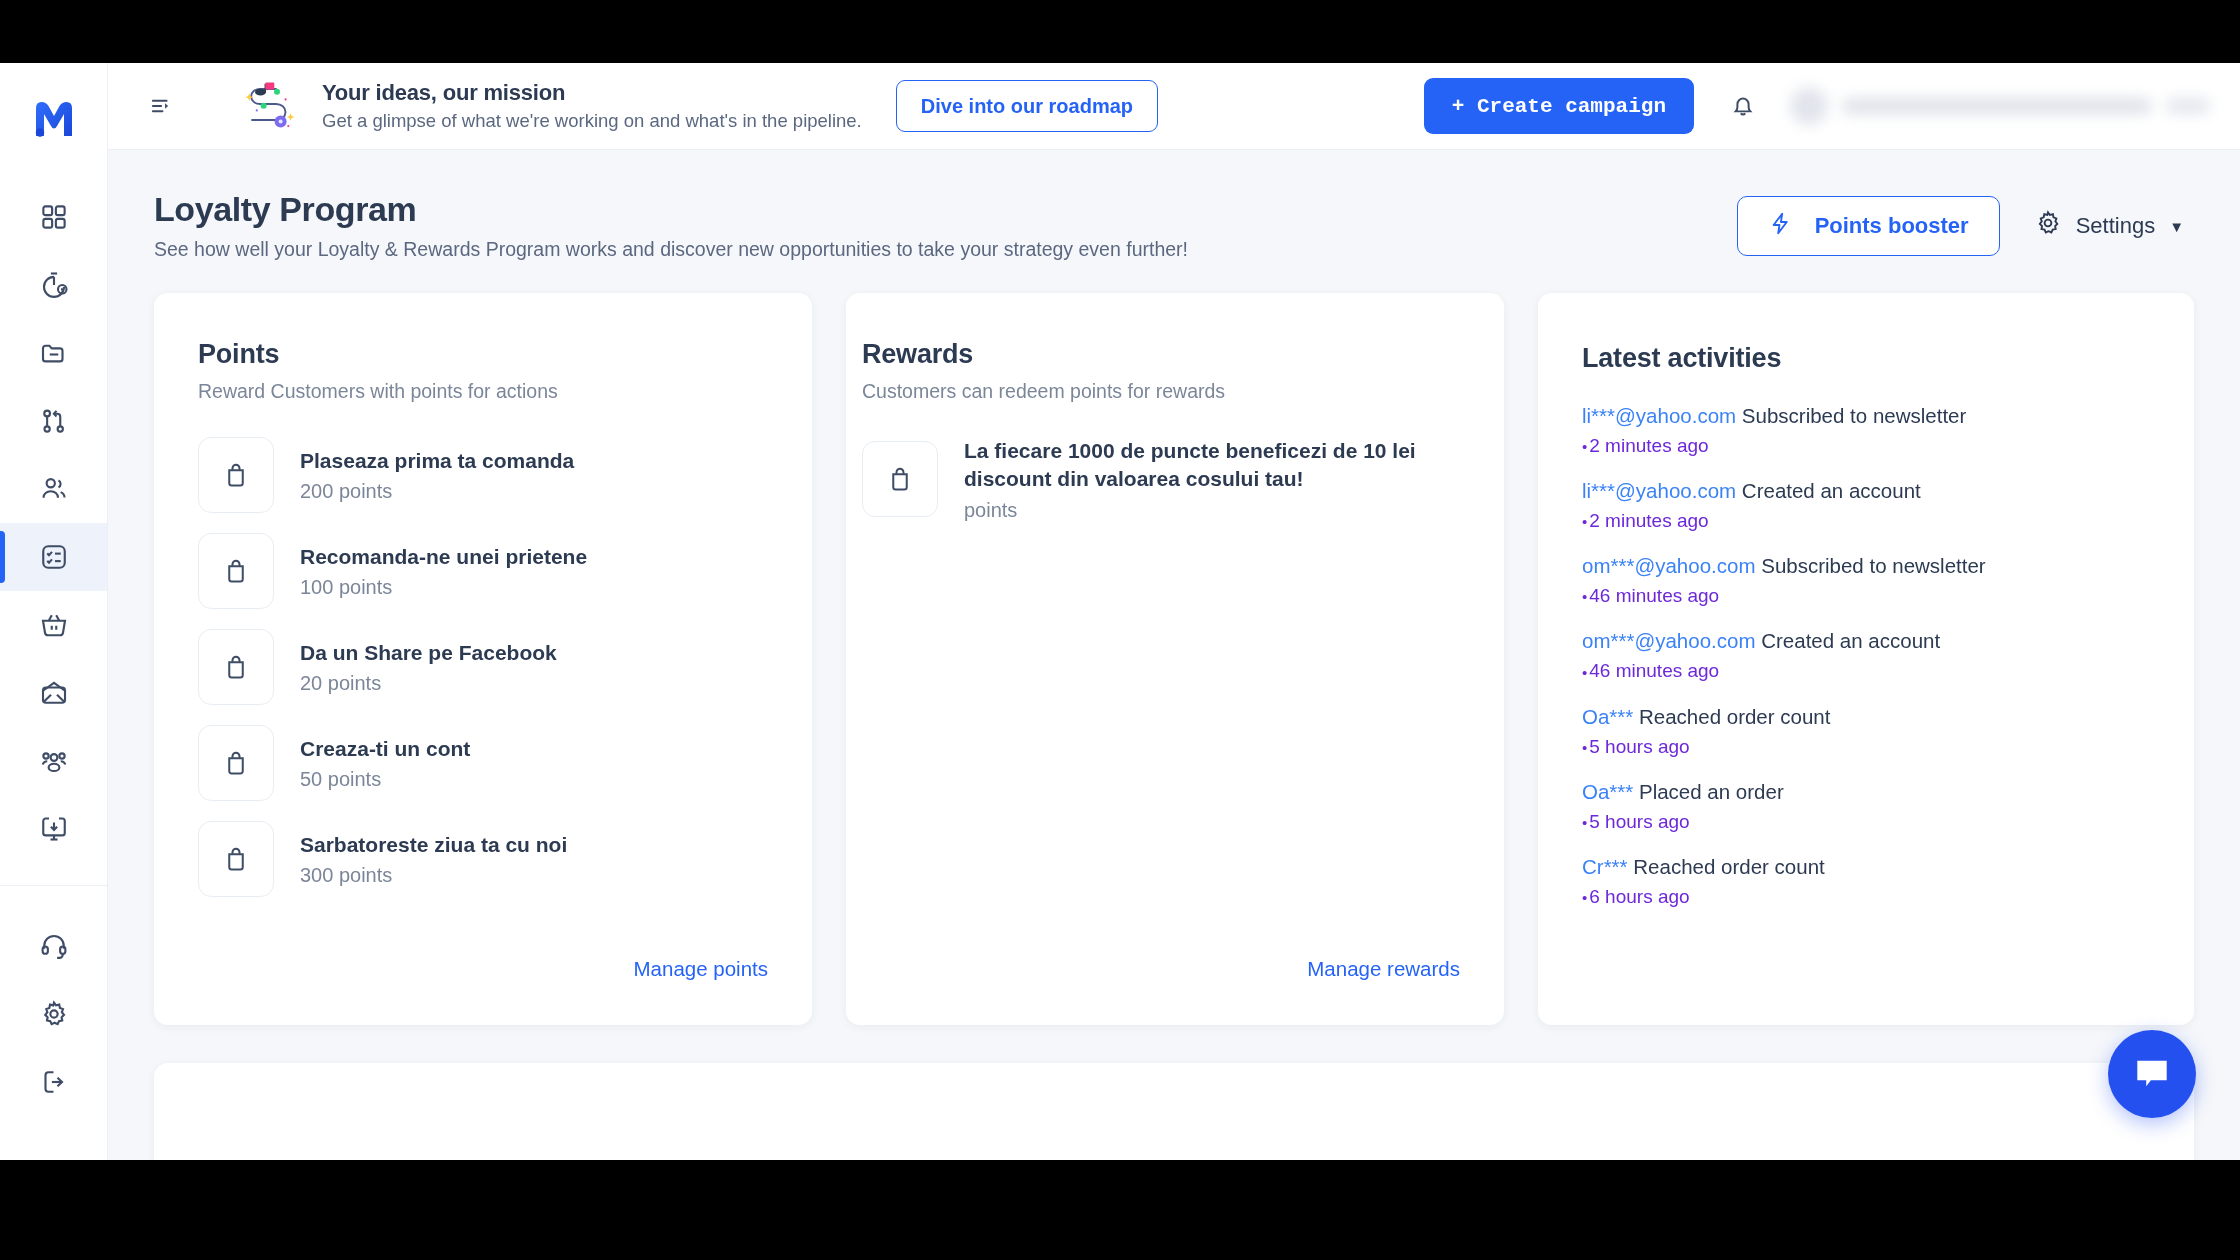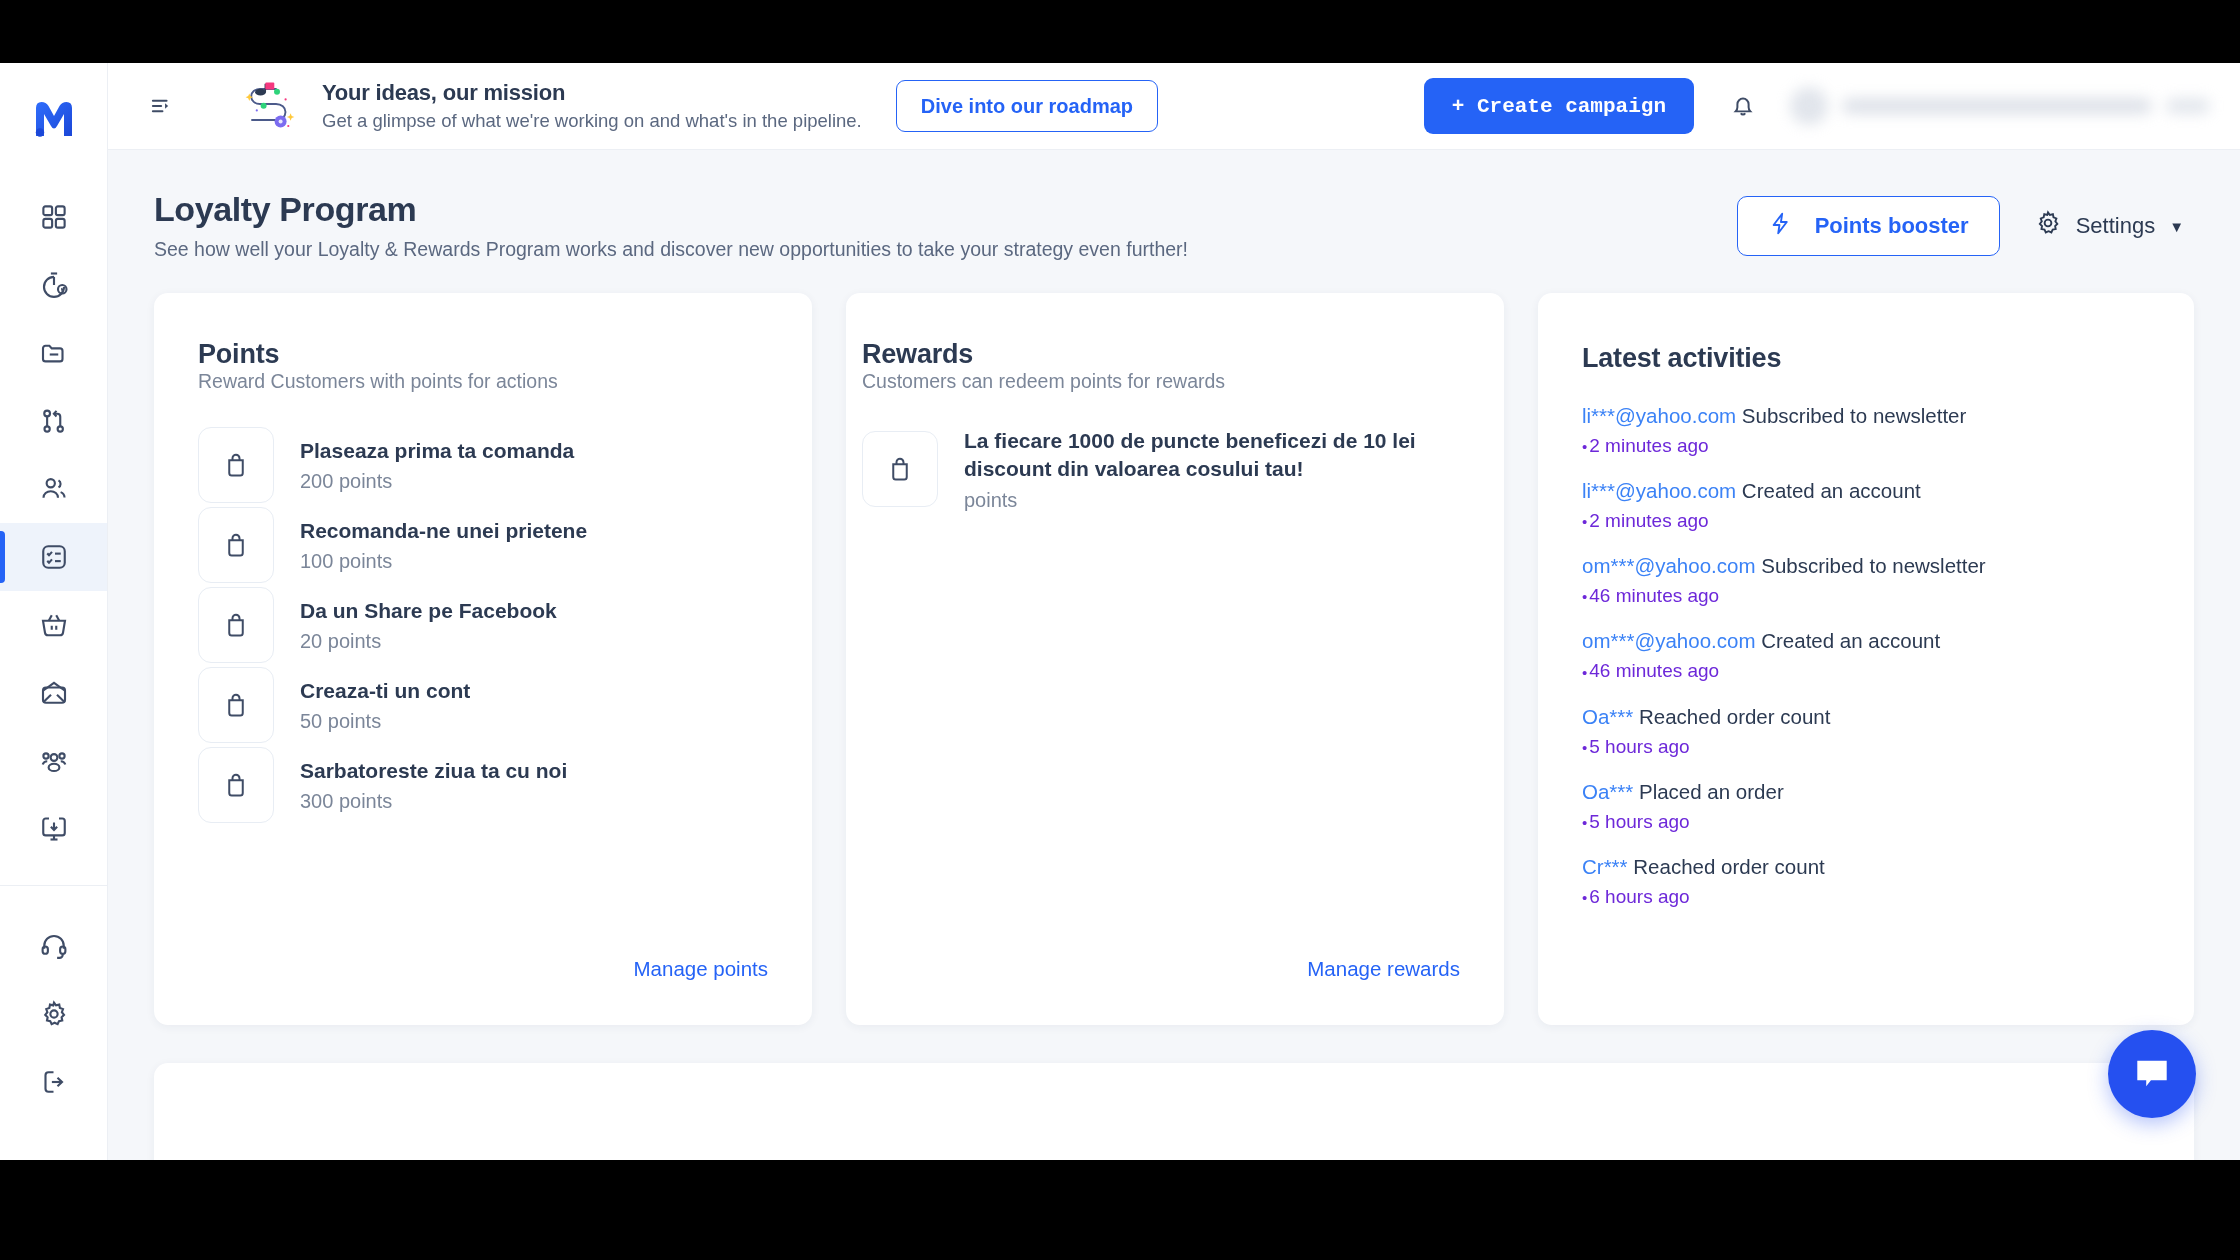--- a/index.html
+++ b/index.html
@@ -143,23 +143,23 @@
     box-shadow: 0 2px 10px rgba(38,52,80,0.06);
     padding: 46px 44px 0 44px;
     display: flex; flex-direction: column;
     min-width: 0;
   }
   .card.points   { flex: 0 0 658px; height: 732px; }
   .card.rewards  { flex: 0 0 658px; height: 732px; padding-left: 16px; }
   .card.activity { flex: 1 1 auto; height: 732px; padding-top: 50px; }
 
   .card-title { font-size: 27px; font-weight: bold; color: #2c3a52; letter-spacing: -0.2px; }
-  .card-sub { font-size: 19.5px; color: #7b8699; }
-
-  .item-list { margin-top: 34px; display: flex; flex-direction: column; gap: 4px; flex: 1 1 auto; }
+  .card-sub { margin-top: 10px; font-size: 19.5px; color: #7b8699; }
+
+  .item-list { margin-top: 34px; display: flex; flex-direction: column; gap: 20px; flex: 1 1 auto; }
   .item {
     display: flex; align-items: center; gap: 26px;
   }
   .item-icon {
     width: 76px; height: 76px; flex: 0 0 76px;
     border: 1.4px solid #e8edf4; border-radius: 13px;
     display: flex; align-items: center; justify-content: center;
     color: #3f4c66; background: #fff;
   }
   .item-icon svg { width: 30px; height: 30px; }

